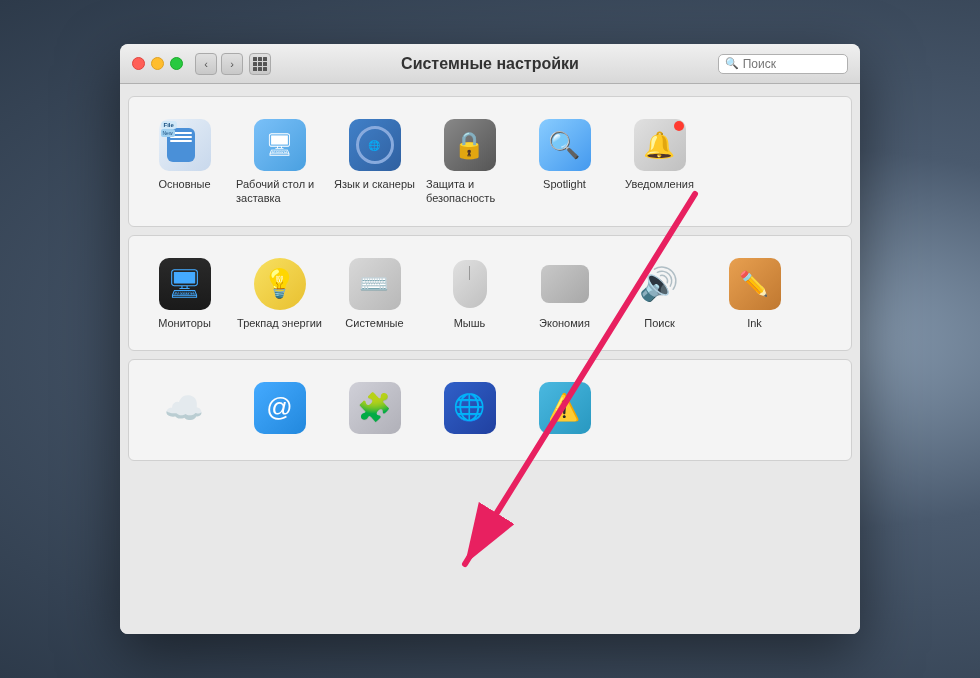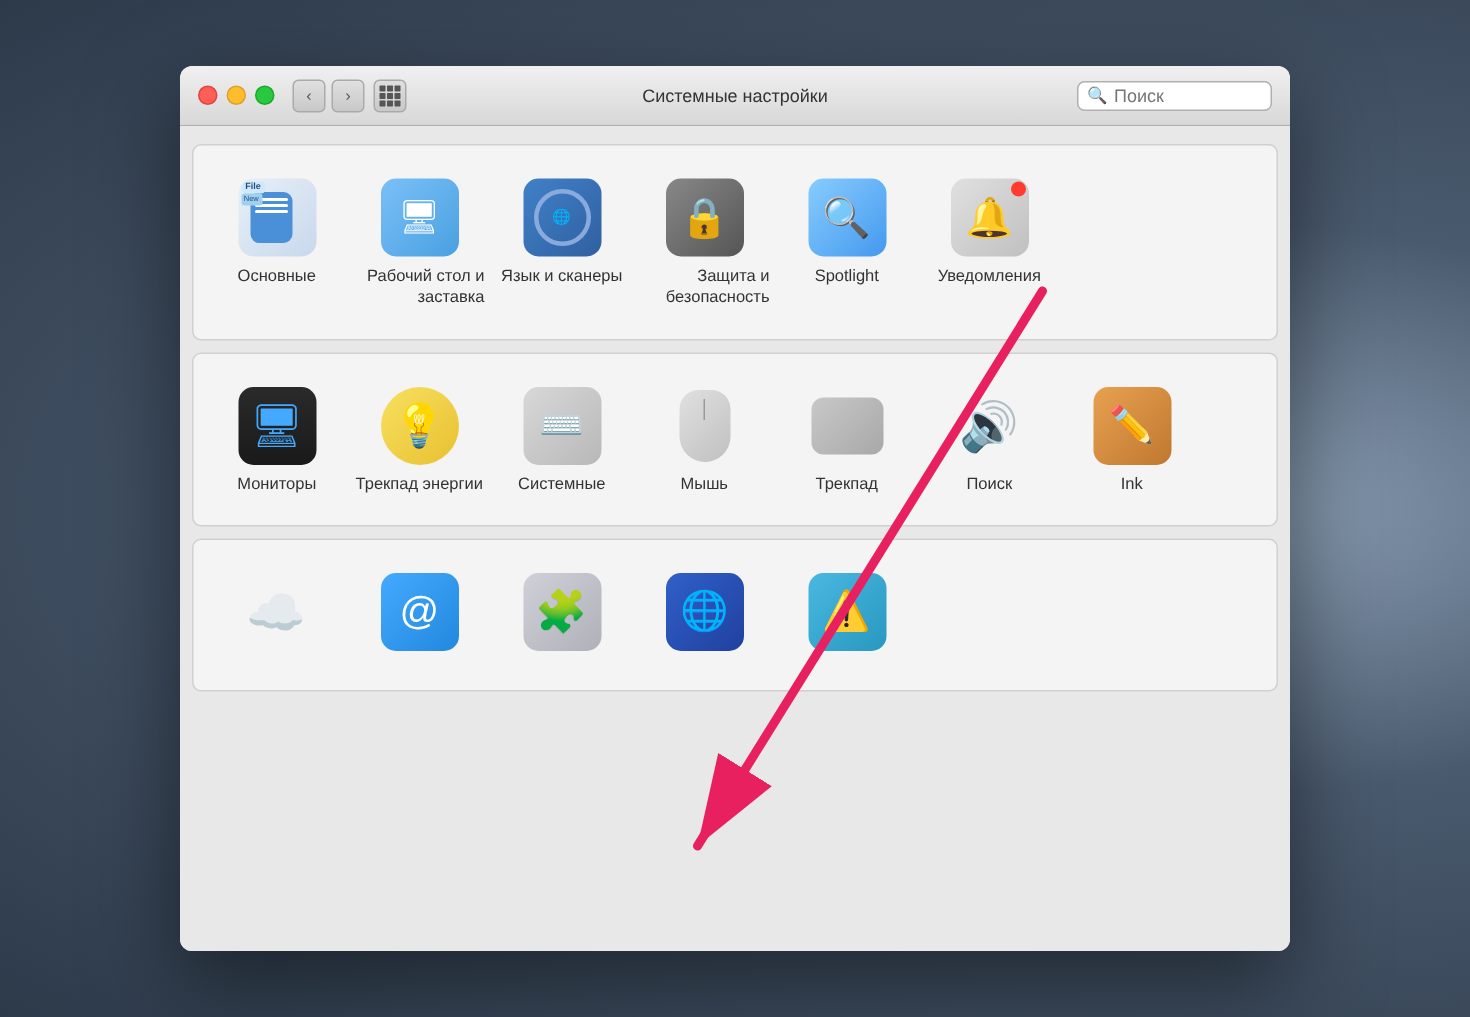--- a/index.html
+++ b/index.html
@@ -87,23 +87,23 @@
     .grid-dot {
       width: 4px;
       height: 4px;
       background: #555;
       border-radius: 0.5px;
     }
     .titlebar-title {
       position: absolute;
       left: 50%;
       transform: translateX(-50%);
-      font-size: 12px;
+      font-size: 16px;
       color: #333;
-      font-weight: 400;
+      font-weight: 700;
     }
     .search-box {
       margin-left: auto;
       display: flex;
       align-items: center;
       background: white;
       border: 1px solid #b0b0b0;
       border-radius: 5px;
       padding: 2px 6px;
       width: 130px;
@@ -153,21 +153,21 @@
       height: 56px;
       display: flex;
       align-items: center;
       justify-content: center;
       margin-bottom: 4px;
       position: relative;
     }
     .icon-label {
       font-size: 11px;
       color: #333;
-      text-align: right;
+      text-align: left;
       line-height: 1.3;
     }
     .icon-desktop {
       background: linear-gradient(135deg, #7ac0f8 0%, #4aa0e0 100%);
       border-radius: 10px;
       width: 52px; height: 52px;
       display: flex; align-items: center; justify-content: center;
       color: white;
       font-size: 22px;
       overflow: hidden;
@@ -518,21 +518,21 @@
             </div>
             <span class="icon-label">Мышь</span>
           </div>
 
           <div class="icon-item">
             <div class="icon-img">
               <div style="display:flex;align-items:center;justify-content:center;width:52px;height:52px;">
                 <div class="icon-trackpad"></div>
               </div>
             </div>
-            <span class="icon-label">Трекпад</span>
+            <span class="icon-label">Экономия</span>
           </div>
 
 
           <div class="icon-item">
             <div class="icon-img">
               <div class="icon-sound">🔊</div>
             </div>
             <span class="icon-label">Поиск</span>
           </div>
 

